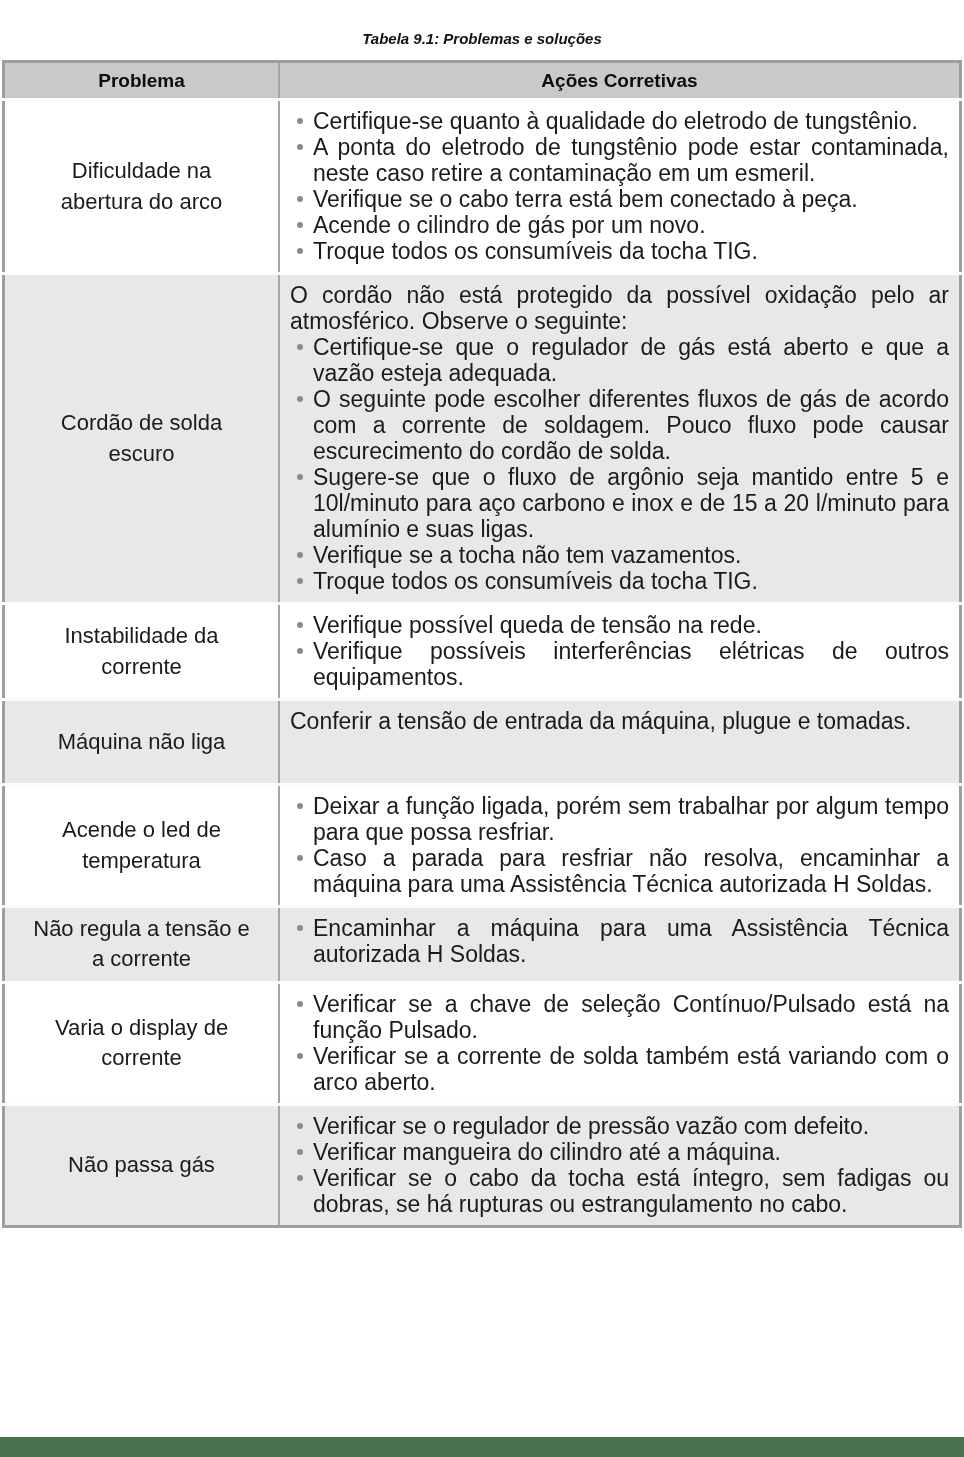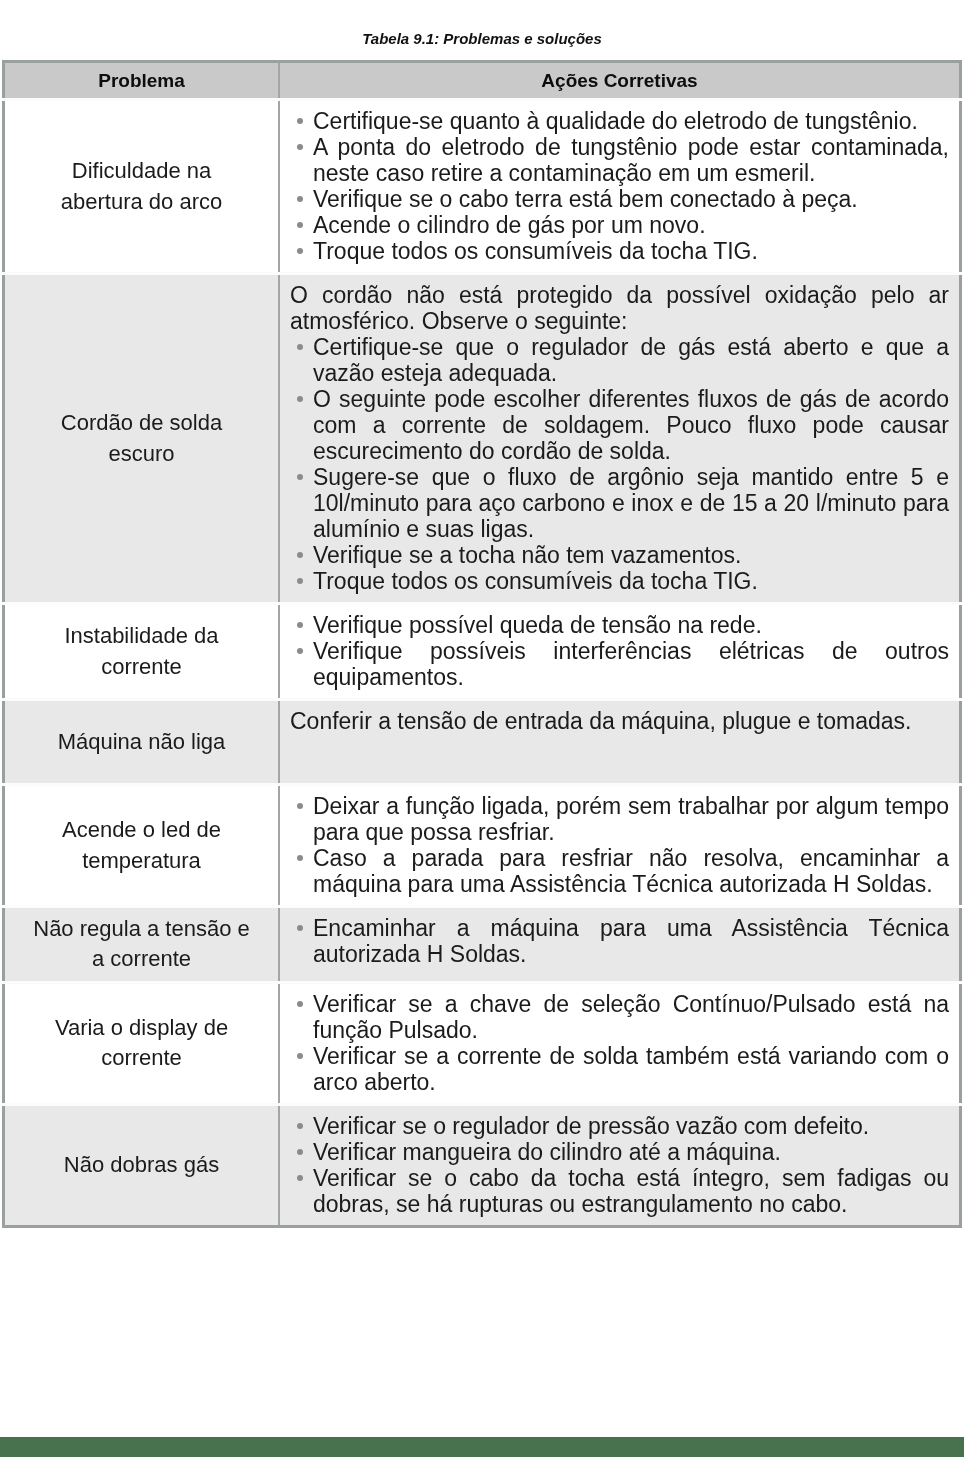--- a/index.html
+++ b/index.html
@@ -168,21 +168,21 @@
         <tr>
           <td class="problem">Varia o display de corrente</td>
           <td class="actions">
             <ul>
               <li>Verificar se a chave de seleção Contínuo/Pulsado está na função Pulsado.</li>
               <li>Verificar se a corrente de solda também está variando com o arco aberto.</li>
             </ul>
           </td>
         </tr>
         <tr>
-          <td class="problem">Não dobras gás</td>
+          <td class="problem">Não passa gás</td>
           <td class="actions">
             <ul>
               <li>Verificar se o regulador de pressão vazão com defeito.</li>
               <li>Verificar mangueira do cilindro até a máquina.</li>
               <li>Verificar se o cabo da tocha está íntegro, sem fadigas ou dobras, se há rupturas ou estrangulamento no cabo.</li>
             </ul>
           </td>
         </tr>
       </tbody>
   </table>

